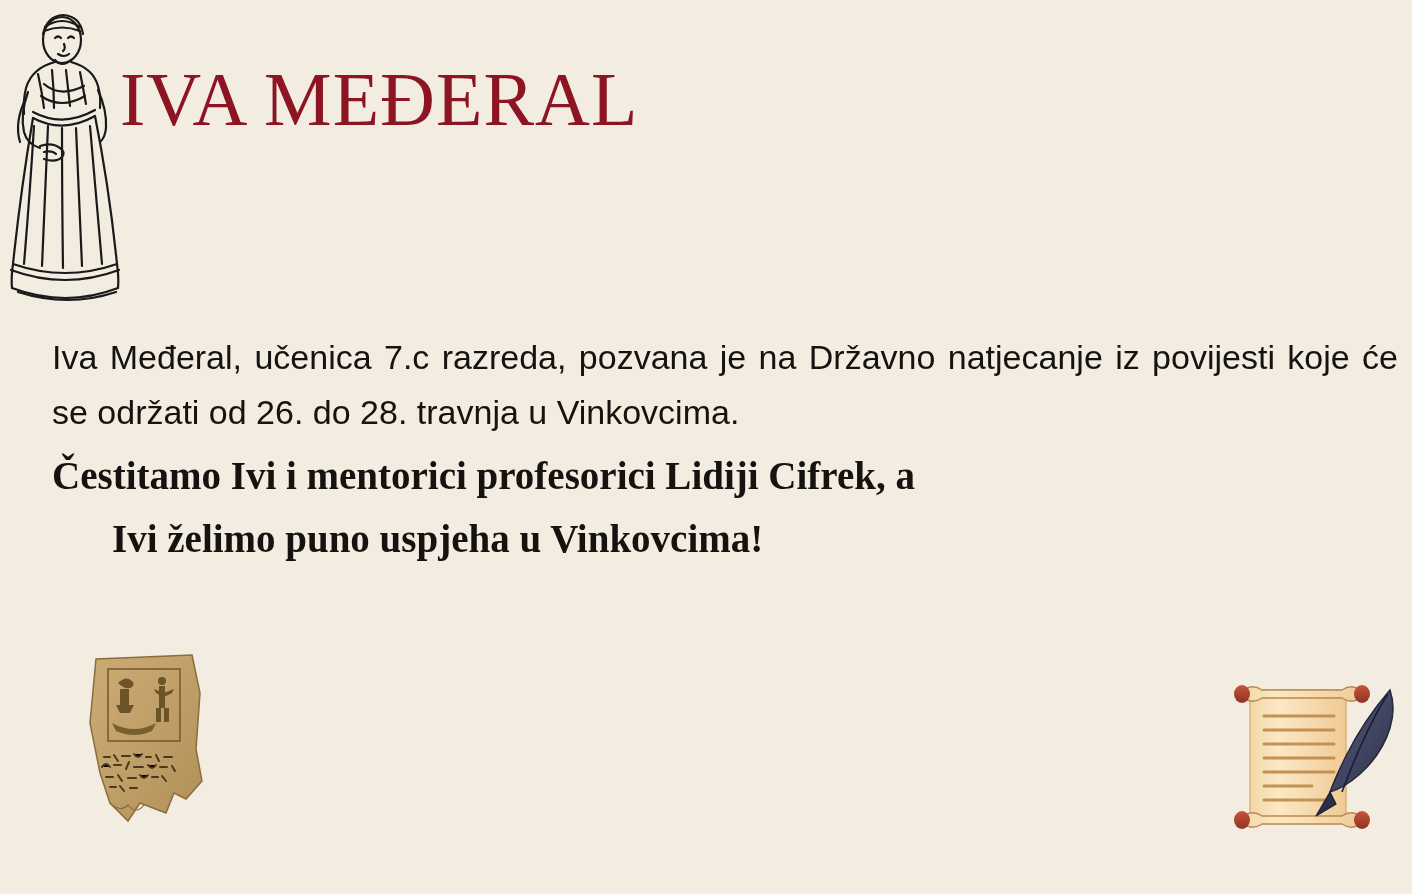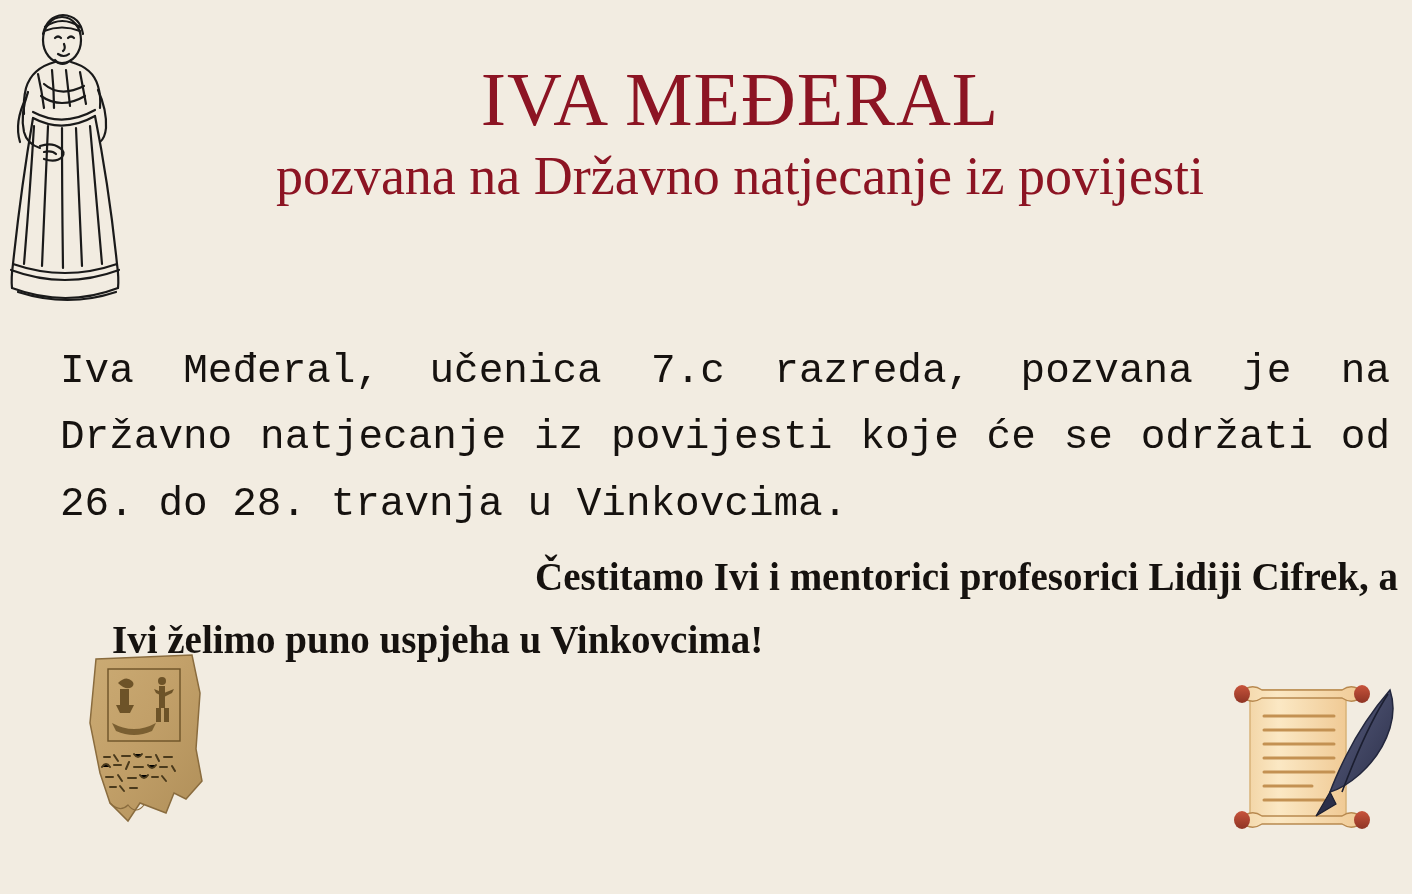--- a/index.html
+++ b/index.html
@@ -29,21 +29,21 @@
     width: 140px;
     height: 310px;
   }
 
   
   .header {
     position: absolute;
     left: 120px;
     top: 60px;
     width: 1240px;
-    text-align: center;
+    text-align: left;
   }
   .title {
     font-family: "Liberation Serif", serif;
     font-size: 76px;
     line-height: 1.04;
     color: #8c1423;
     letter-spacing: 1px;
     white-space: nowrap;
   }
   .subtitle {
@@ -56,39 +56,39 @@
   }
 
   
   .body-text {
     position: absolute;
     left: 52px;
     top: 330px;
     width: 1346px;
   }
   .para {
-    font-family: Liberation Mono, monospace;
-    font-size: 41px;
+    font-family: Liberation Sans, sans-serif;
+    font-size: 34px;
     line-height: 1.62;
     color: #16120f;
     text-align: justify;
     text-justify: inter-word;
-    margin: 8px;
+    margin: 0;
   }
   .congrats {
     margin-top: 4px;
     font-family: "Liberation Serif", serif;
     font-size: 39px;
     font-weight: bold;
     line-height: 1.62;
     color: #16120f;
   }
   .congrats-line1 {
     display: block;
-    text-align: right;
+    text-align: left;
   }
   .congrats-line2 {
     display: block;
     text-align: left;
     padding-left: 60px;
   }
 
   
   .papyrus {
     position: absolute;
@@ -164,21 +164,20 @@
         <path d="M76 128 q3 66 6 138"></path>
         <path d="M90 126 q6 66 12 138"></path>
 
         <path d="M18 292 q50 16 98 0"></path>
       </g>
     </svg>
   </div>
 
   <div class="header">
     <div class="title">IVA MEĐERAL</div>
-    <div class="subtitle">pozvana na Državno natjecanje iz povijesti</div>
   </div>
 
   <div class="body-text">
     <p class="para">Iva Međeral, učenica 7.c razreda, pozvana je na Državno natjecanje iz povijesti koje će se održati od 26. do 28. travnja u Vinkovcima.</p>
     <div class="congrats">
       <span class="congrats-line1">Čestitamo Ivi i mentorici profesorici Lidiji Cifrek, a</span>
       <span class="congrats-line2">Ivi želimo puno uspjeha  u Vinkovcima!</span>
     </div>
   </div>
 

